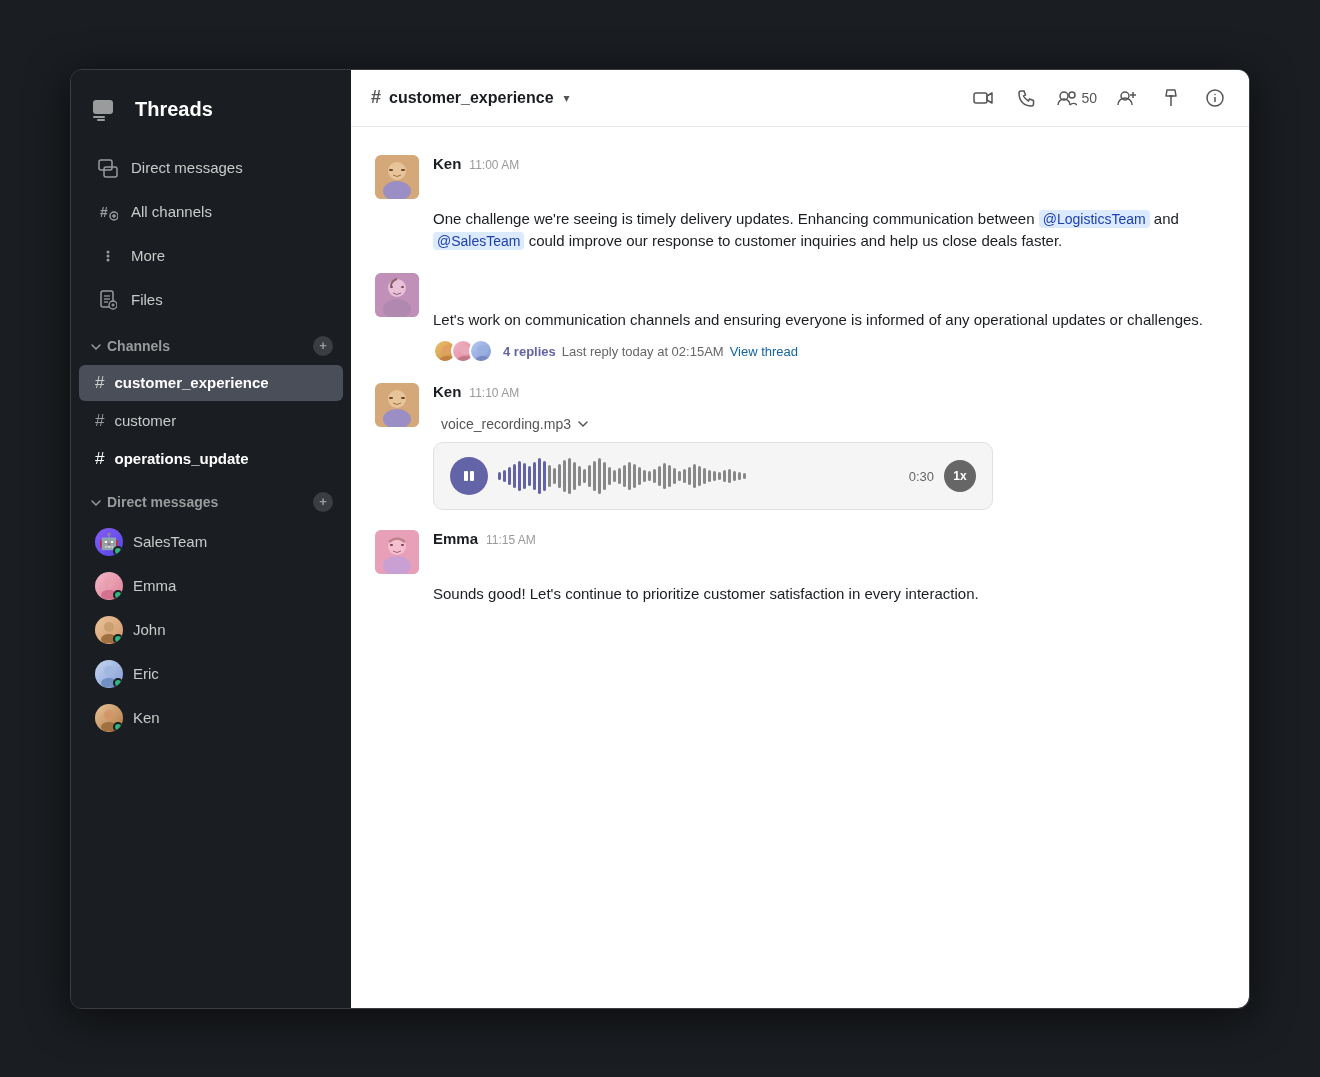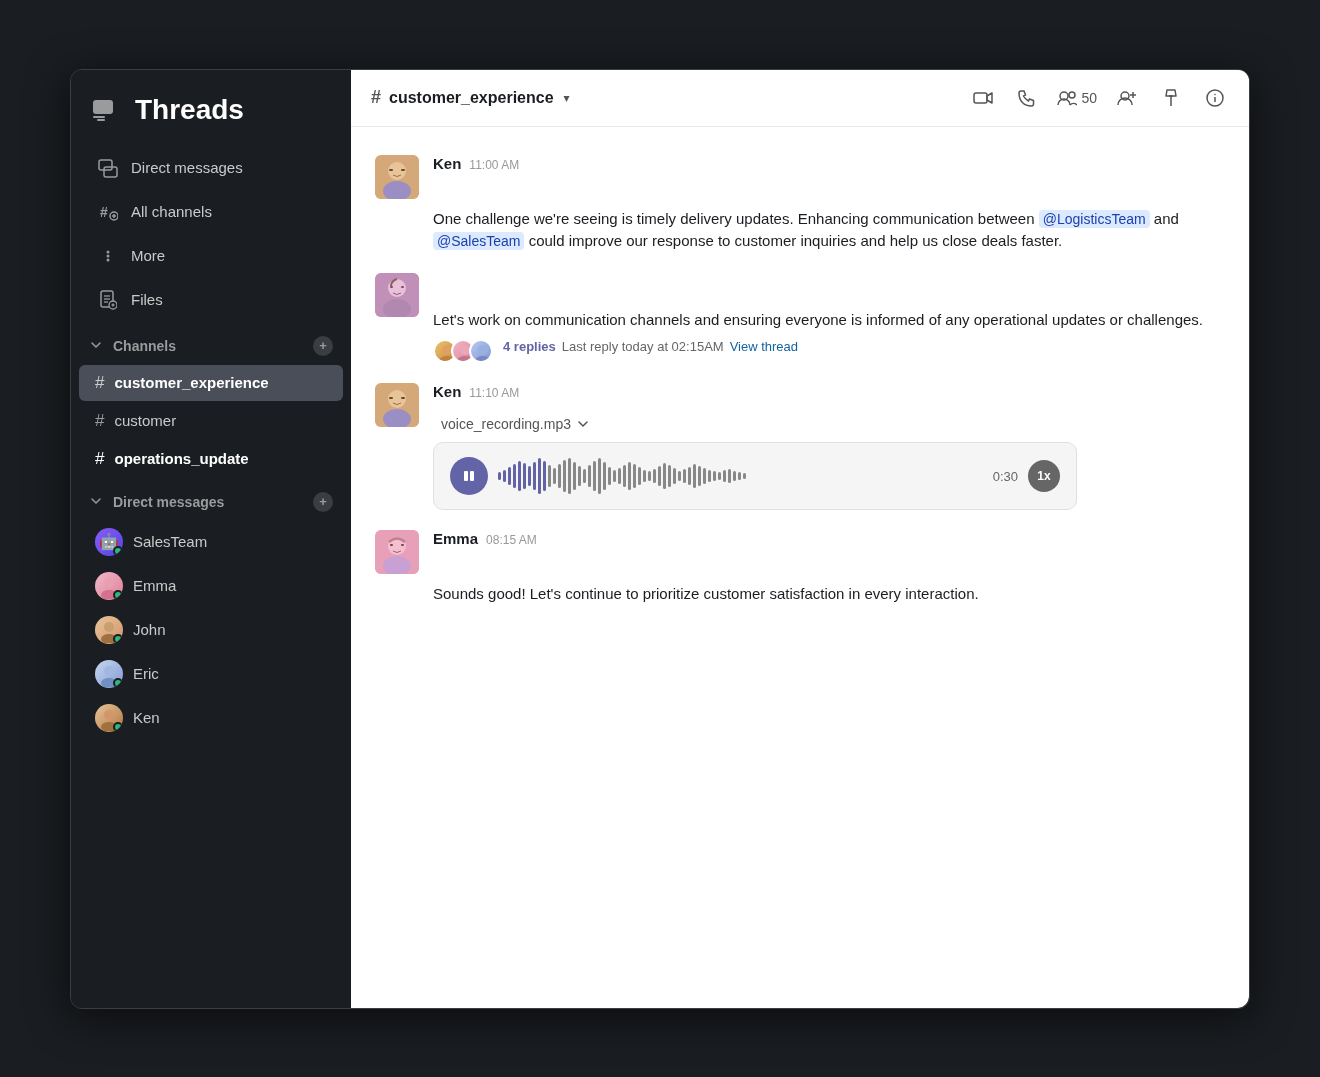--- a/index.html
+++ b/index.html
@@ -38,21 +38,21 @@
       gap: 12px;
     }
     .sidebar-header-icon {
       width: 36px;
       height: 36px;
       display: flex;
       align-items: center;
       justify-content: center;
     }
     .sidebar-header-title {
-      font-size: 28px;
+      font-size: 20px;
       font-weight: 700;
       color: #ffffff;
     }
     .sidebar-nav-item {
       display: flex;
       align-items: center;
       gap: 12px;
       padding: 10px 18px;
       cursor: pointer;
       border-radius: 6px;
@@ -72,22 +72,22 @@
       display: flex;
       align-items: center;
       justify-content: space-between;
       padding: 14px 18px 8px;
       font-size: 14px;
       font-weight: 600;
       color: #9a9b9c;
     }
     .sidebar-section-header .left {
       display: flex;
-      align-items: flex-start;
-      gap: 10px;
+      align-items: flex-end;
+      gap: 4px;
       cursor: pointer;
     }
     .channel-item {
       display: flex;
       align-items: center;
       gap: 10px;
       padding: 8px 16px;
       cursor: pointer;
       border-radius: 6px;
       margin: 1px 8px;
@@ -256,20 +256,21 @@
     .mention {
       background: #dbeafe;
       color: #1e40af;
       border-radius: 4px;
       padding: 1px 4px;
       font-size: 14px;
       font-weight: 500;
     }
     .thread-replies {
       display: flex;
+      align-items: center;
       gap: 6px;
       margin-top: 8px;
     }
     .reply-avatars {
       display: flex;
       gap: -4px;
     }
     .reply-avatar {
       width: 24px;
       height: 24px;
@@ -307,21 +308,21 @@
     }
     .audio-player {
       display: flex;
       align-items: center;
       gap: 10px;
       background: #f5f5f5;
       border: 1px solid #e0e0e0;
       border-radius: 10px;
       padding: 14px 16px;
       margin-top: 6px;
-      width: 644px;
+      width: 560px;
     }
     .play-pause-btn {
       width: 38px;
       height: 38px;
       border-radius: 50%;
       background: #6264a7;
       display: flex;
       align-items: center;
       justify-content: center;
       cursor: pointer;
@@ -744,21 +745,21 @@
             <ellipse cx="22" cy="36" rx="14" ry="10" fill="#c8a0d4"></ellipse>
             <rect x="15" y="14" width="3" height="2" rx="1" fill="#7a4058"></rect>
             <rect x="26" y="14" width="3" height="2" rx="1" fill="#7a4058"></rect>
             <path d="M18 21 Q22 24 26 21" stroke="#a06078" stroke-width="1" fill="none"></path>
             <path d="M14 12 Q22 5 30 12" stroke="#c0808a" stroke-width="2.5" fill="none"></path>
           </svg>
         </div>
         <div class="msg-body">
           <div class="msg-header">
             <span class="msg-author">Emma</span>
-            <span class="msg-time">08:15 AM</span>
+            <span class="msg-time">11:15 AM</span>
           </div>
           <div class="msg-text">Sounds good! Let's continue to prioritize customer satisfaction in every interaction.</div>
         </div>
       </div>
 
     </div>
   </div>
 </div>
 
 </body></html>

